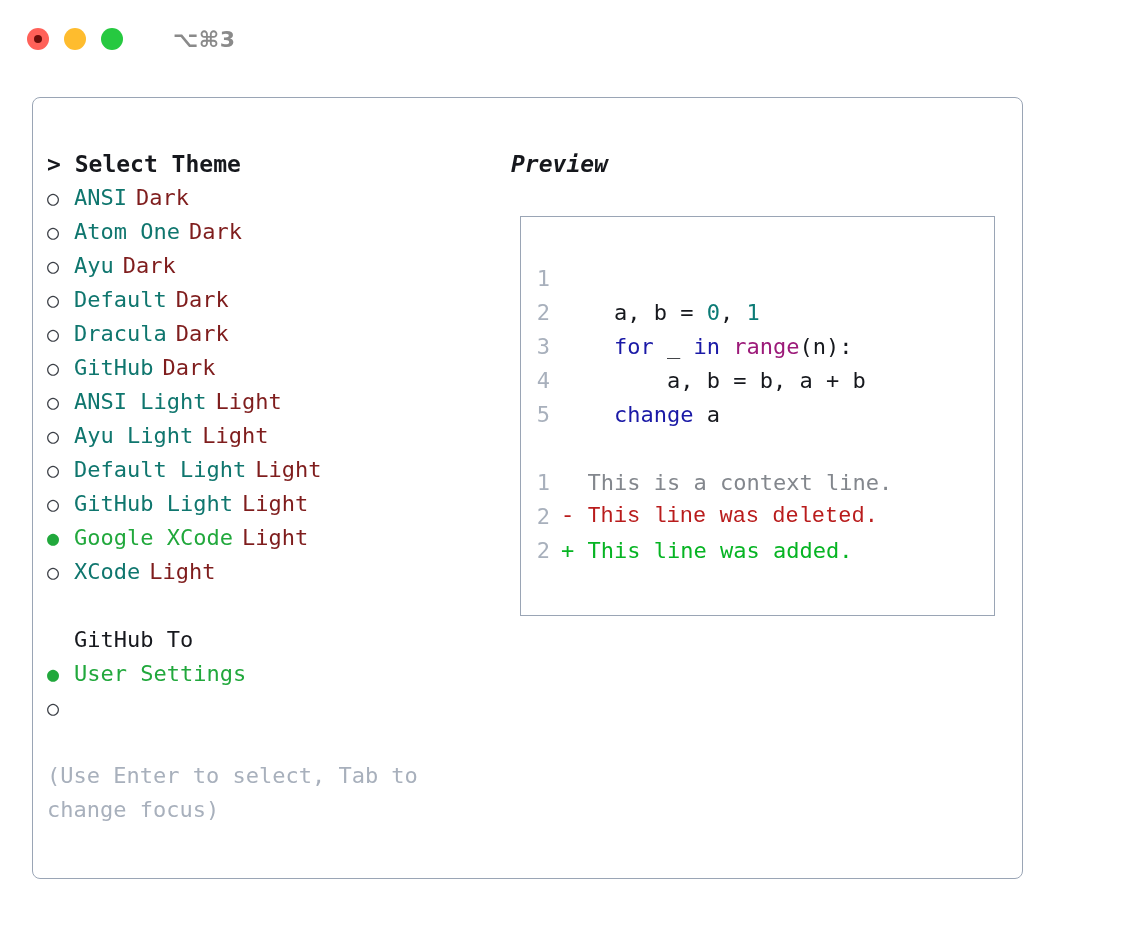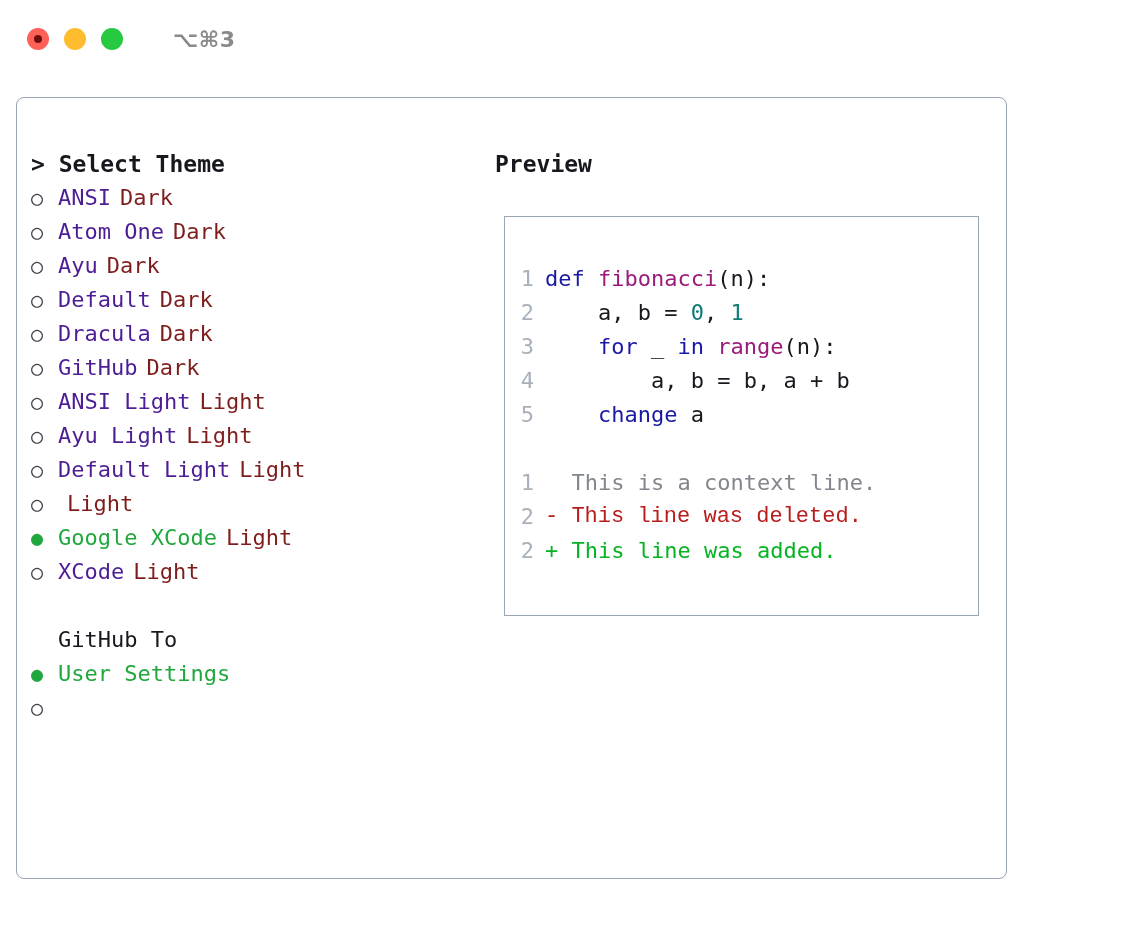--- a/index.html
+++ b/index.html
@@ -62,21 +62,21 @@
     color: #8a8a8a;
     font-size: 22px;
     font-family: "DejaVu Sans", "Liberation Sans", sans-serif;
     font-weight: 600;
     letter-spacing: 0.5px;
   }
 
   
   .panel {
     position: absolute;
-    left: 16px;
+    left: 32px;
     top: 97px;
     width: 991px;
     height: 782px;
     border: 1.5px solid #9aa5b5;
     border-radius: 8px;
     box-sizing: border-box;
     background: #ffffff;
   }
   .panel-inner {
     position: absolute;
@@ -106,21 +106,21 @@
     white-space: pre;
   }
   .marker {
     display: inline-block;
     width: 27px;
     flex: 0 0 27px;
     color: #3b3f46;
     font-size: 20px;
   }
   .marker.sel { color: #21a83c; }
-  .opt-label { color: #4c1d95; }
+  .opt-label { color: #0f766e; }
   .opt.selected .opt-label { color: #21a83c; }
   .opt-variant { color: #7f1d1d; margin-left: 9px; }
 
   .group-gap { height: 34px; }
   .subheading {
     font-size: 22px;
     color: #16181d;
     line-height: 34px;
     padding-left: 27px;
     white-space: pre;
@@ -139,20 +139,21 @@
     flex: 1;
     padding: 49px 0 0 0;
     box-sizing: border-box;
   }
   .preview-heading {
     font-size: 23px;
     font-weight: bold;
     color: #16181d;
     line-height: 34px;
     margin-left: 8px;
+    font-style: italic;
   }
   .preview-box {
     margin-top: 35px;
     margin-left: 17px;
     width: 475px;
     height: 400px;
     border: 1.5px solid #9aa5b5;
     box-sizing: border-box;
     background: #ffffff;
     padding: 45px 0 0 0;
@@ -206,40 +207,41 @@
         <div class="opt-list" id="theme-list">
             <div class="opt"><span class="marker">○</span><span class="opt-label">ANSI</span><span class="opt-variant">Dark</span></div>
             <div class="opt"><span class="marker">○</span><span class="opt-label">Atom One</span><span class="opt-variant">Dark</span></div>
             <div class="opt"><span class="marker">○</span><span class="opt-label">Ayu</span><span class="opt-variant">Dark</span></div>
             <div class="opt"><span class="marker">○</span><span class="opt-label">Default</span><span class="opt-variant">Dark</span></div>
             <div class="opt"><span class="marker">○</span><span class="opt-label">Dracula</span><span class="opt-variant">Dark</span></div>
             <div class="opt"><span class="marker">○</span><span class="opt-label">GitHub</span><span class="opt-variant">Dark</span></div>
             <div class="opt"><span class="marker">○</span><span class="opt-label">ANSI Light</span><span class="opt-variant">Light</span></div>
             <div class="opt"><span class="marker">○</span><span class="opt-label">Ayu Light</span><span class="opt-variant">Light</span></div>
             <div class="opt"><span class="marker">○</span><span class="opt-label">Default Light</span><span class="opt-variant">Light</span></div>
-            <div class="opt"><span class="marker">○</span><span class="opt-variant">Light</span></div>
+            <div class="opt"><span class="marker">○</span><span class="opt-label">GitHub Light</span><span class="opt-variant">Light</span></div>
             <div class="opt selected"><span class="marker sel">●</span><span class="opt-label">Google XCode</span><span class="opt-variant">Light</span></div>
             <div class="opt"><span class="marker">○</span><span class="opt-label">XCode</span><span class="opt-variant">Light</span></div>
           </div>
 
         <div class="group-gap"></div>
 
         <div class="subheading">GitHub To</div>
         <div class="opt-list" id="apply-list">
             <div class="opt selected"><span class="marker sel">●</span><span class="opt-label">User Settings</span></div>
             <div class="opt"><span class="marker">○</span></div>
           </div>
 
+        <div class="hint">(Use Enter to select, Tab to change focus)</div>
       </div>
 
       <div class="right-col">
         <div class="preview-heading">Preview</div>
         <div class="preview-box">
           <div id="code-block">
-              <div class="code-line"><span class="lineno">1</span><span class="code-body"><span class="tok-kw">def </span><span class="tok-fn">fibonacci</span><span class="tok-plain">(n):</span></span></div>
+              <div class="code-line"><span class="lineno">1</span></div>
               <div class="code-line"><span class="lineno">2</span><span class="code-body"><span class="tok-plain">    a, b = </span><span class="tok-num">0</span><span class="tok-plain">, </span><span class="tok-num">1</span></span></div>
               <div class="code-line"><span class="lineno">3</span><span class="code-body"><span class="tok-plain">    </span><span class="tok-kw">for</span><span class="tok-plain"> _ </span><span class="tok-kw">in</span><span class="tok-plain"> </span><span class="tok-fn">range</span><span class="tok-plain">(n):</span></span></div>
               <div class="code-line"><span class="lineno">4</span><span class="code-body"><span class="tok-plain">        a, b = b, a + b</span></span></div>
               <div class="code-line"><span class="lineno">5</span><span class="code-body"><span class="tok-plain">    </span><span class="tok-kw">change</span><span class="tok-plain"> a</span></span></div>
             </div>
           <div class="diff-gap"></div>
           <div id="diff-block">
               <div class="code-line"><span class="lineno">1</span><span class="code-body tok-ctx">  This is a context line.</span></div>
               <div class="code-line"><span class="lineno">2</span><span class="code-body tok-del">- This line was deleted.</span></div>
               <div class="code-line"><span class="lineno">2</span><span class="code-body tok-add">+ This line was added.</span></div>

